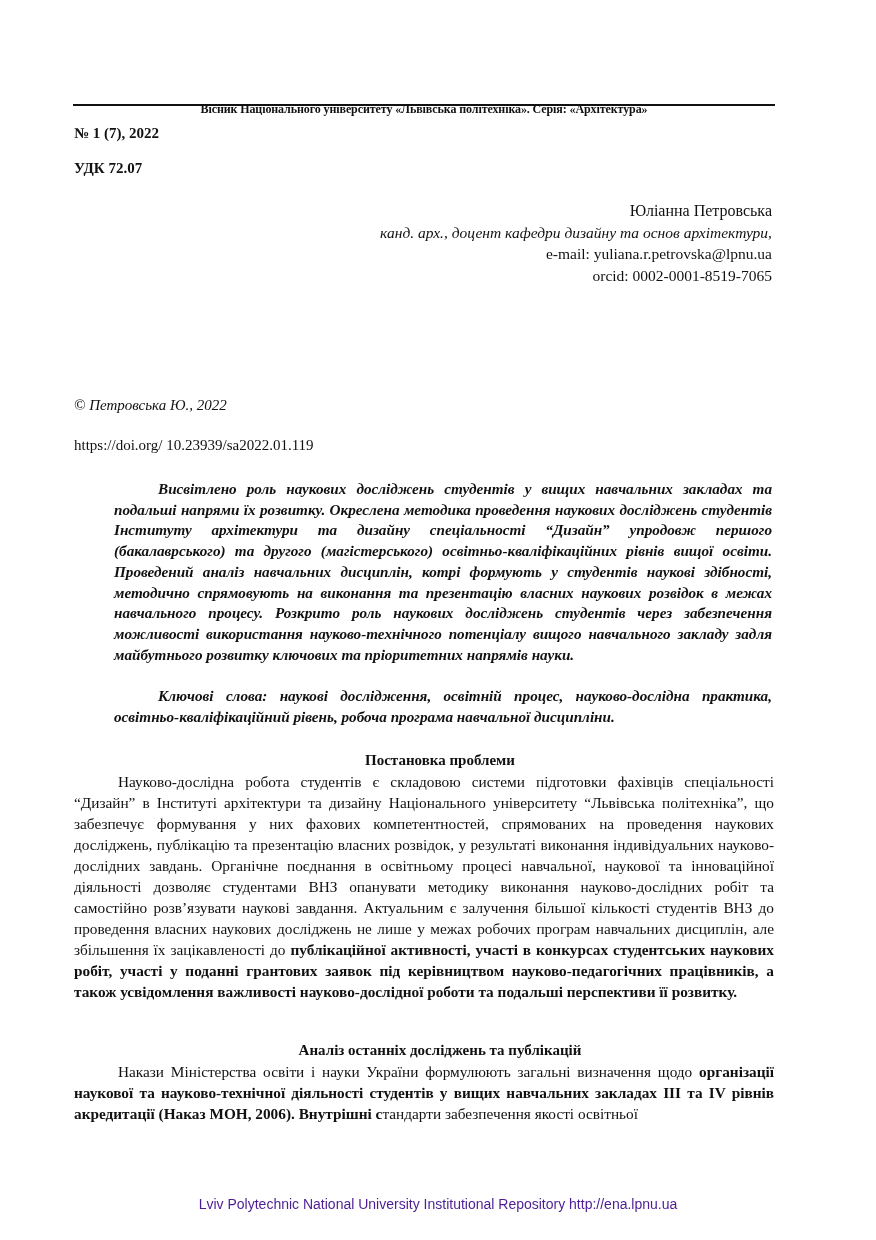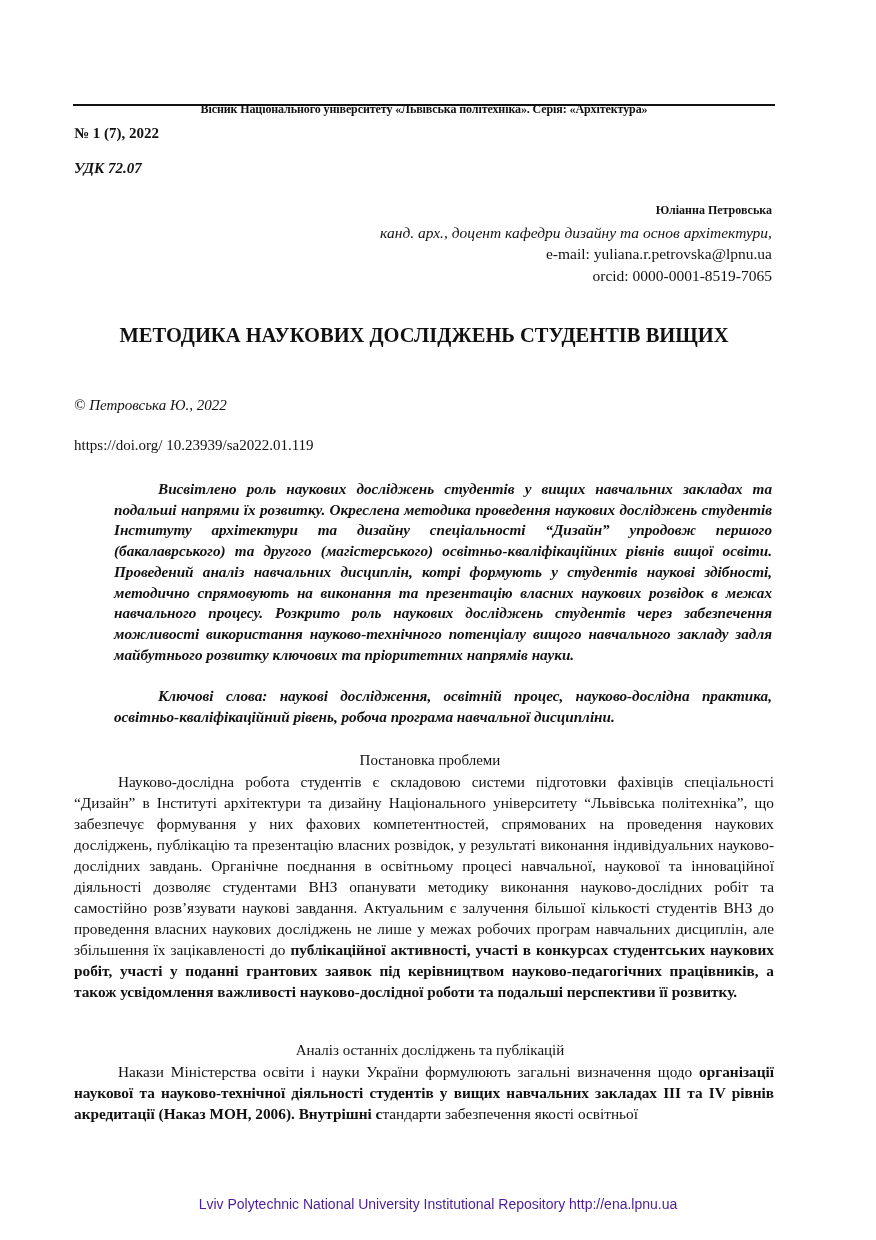--- a/index.html
+++ b/index.html
@@ -39,31 +39,30 @@
       left: 74px;
       font-weight: bold;
       font-size: 15px;
     }
     .udc {
       position: absolute;
       top: 160px;
       left: 74px;
       font-weight: bold;
       font-size: 15px;
-      font-style: italic;
     }
     .author-block {
       position: absolute;
       top: 200px;
       right: 104px;
       text-align: right;
       font-size: 15.5px;
       line-height: 21.5px;
     }
-    .author-name { font-weight: bold; font-size: 12px; }
+    .author-name { font-weight: normal; font-size: 16px; }
     .author-affil { font-style: italic; }
     .title {
       position: absolute;
       top: 322px;
       left: 74px;
       width: 700px;
       text-align: center;
       font-weight: bold;
       font-size: 20.5px;
       line-height: 26px;
@@ -102,24 +101,24 @@
       font-style: italic;
       font-weight: bold;
       font-size: 15.2px;
       line-height: 20.7px;
       text-align: justify;
       text-indent: 44px;
       margin: 0;
     }
     .section-heading {
       position: absolute;
-      left: 80px;
+      left: 90px;
       width: 700px;
       text-align: center;
-      font-weight: normal;
+      font-weight: bold;
       font-size: 15px;
     }
     .body-para {
       position: absolute;
       left: 74px;
       width: 700px;
       font-size: 15.3px;
       line-height: 21px;
       text-align: justify;
       text-indent: 44px;
@@ -143,25 +142,24 @@
 <div class="running-head">Вісник Національного університету «Львівська політехніка». Серія: «Архітектура»</div>
 <div class="head-rule"></div>
 
 <div class="issue">№ 1 (7), 2022</div>
 <div class="udc">УДК 72.07</div>
 
 <div class="author-block">
   <div class="author-name">Юліанна Петровська</div>
   <div class="author-affil">канд. арх., доцент кафедри дизайну та основ архітектури,</div>
   <div>e-mail: yuliana.r.petrovska@lpnu.ua</div>
-  <div>orcid: 0000-0001-8519-7065</div>
+  <div>orcid: 0002-0001-8519-7065</div>
 </div>
 
 <div class="title">
-  <div>МЕТОДИКА НАУКОВИХ ДОСЛІДЖЕНЬ СТУДЕНТІВ ВИЩИХ</div>
 </div>
 
 <div class="copyright">© Петровська Ю., 2022</div>
 <div class="doi">https://doi.org/ 10.23939/sa2022.01.119</div>
 
 <p class="abstract">Висвітлено роль наукових досліджень студентів у вищих навчальних закладах та подальші напрями їх розвитку. Окреслена методика проведення наукових досліджень студентів Інституту архітектури та дизайну спеціальності “Дизайн” упродовж першого (бакалаврського) та другого (магістерського) освітньо-кваліфікаційних рівнів вищої освіти. Проведений аналіз навчальних дисциплін, котрі формують у студентів наукові здібності, методично спрямовують на виконання та презентацію власних наукових розвідок в межах навчального процесу. Розкрито роль наукових досліджень студентів через забезпечення можливості використання науково-технічного потенціалу вищого навчального закладу задля майбутнього розвитку ключових та пріоритетних напрямів науки.</p>
 <p class="keywords">Ключові слова: наукові дослідження, освітній процес, науково-дослідна практика, освітньо-кваліфікаційний рівень, робоча програма навчальної дисципліни.</p>
 
 <div class="section-heading" style="top:752px;">Постановка проблеми</div>
 <p class="body-para" style="top:771px;"><span>Науково-дослідна робота студентів є складовою системи підготовки фахівців спеціальності “Дизайн” в Інституті архітектури та дизайну Національного університету “Львівська політехніка”, що забезпечує формування у них фахових компетентностей, спрямованих на проведення наукових досліджень, публікацію та презентацію власних розвідок, у результаті виконання індивідуальних науково-дослідних завдань. Органічне поєднання в освітньому процесі навчальної, наукової та інноваційної діяльності дозволяє студентами ВНЗ опанувати методику виконання науково-дослідних робіт та самостійно розв’язувати наукові завдання. Актуальним є залучення більшої кількості студентів ВНЗ до проведення власних наукових досліджень не лише у межах робочих програм навчальних дисциплін, але збільшення їх зацікавленості до </span><span class="heavy">публікаційної активності, участі в конкурсах студентських наукових робіт, участі у поданні грантових заявок під керівництвом науково-педагогічних працівників, а також усвідомлення важливості науково-дослідної роботи та подальші перспективи її розвитку.</span></p>

